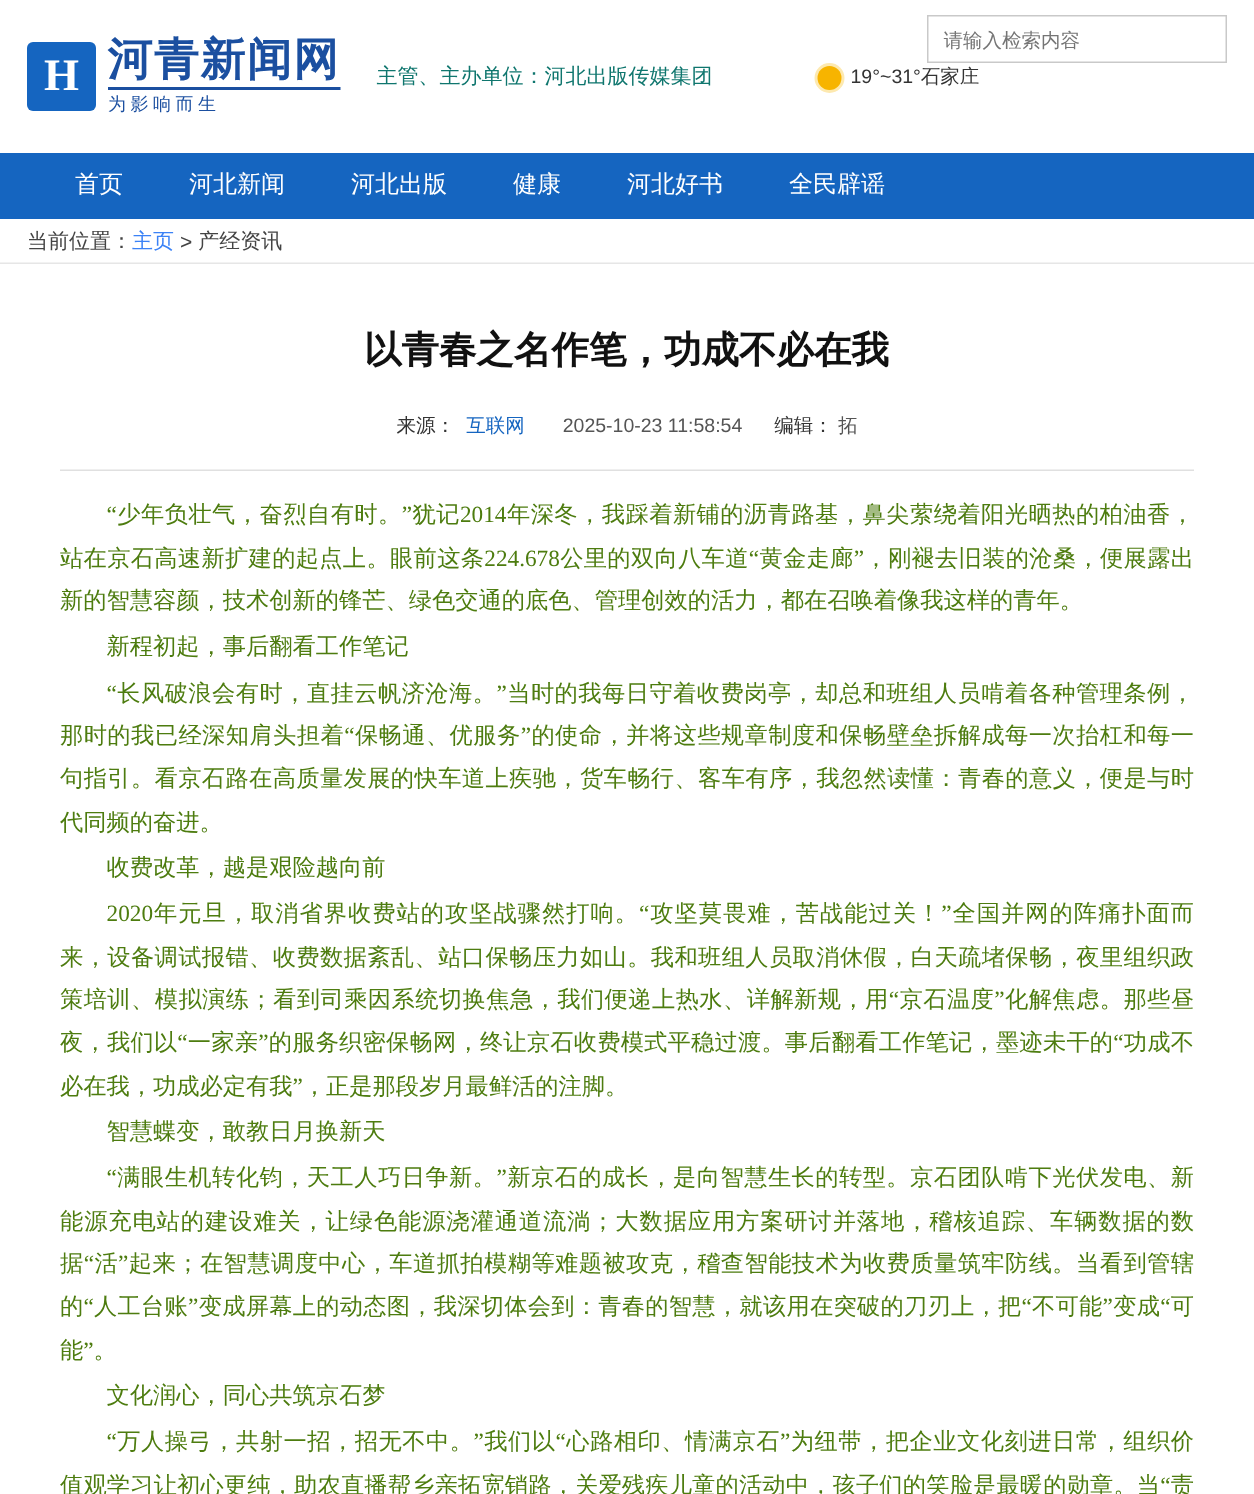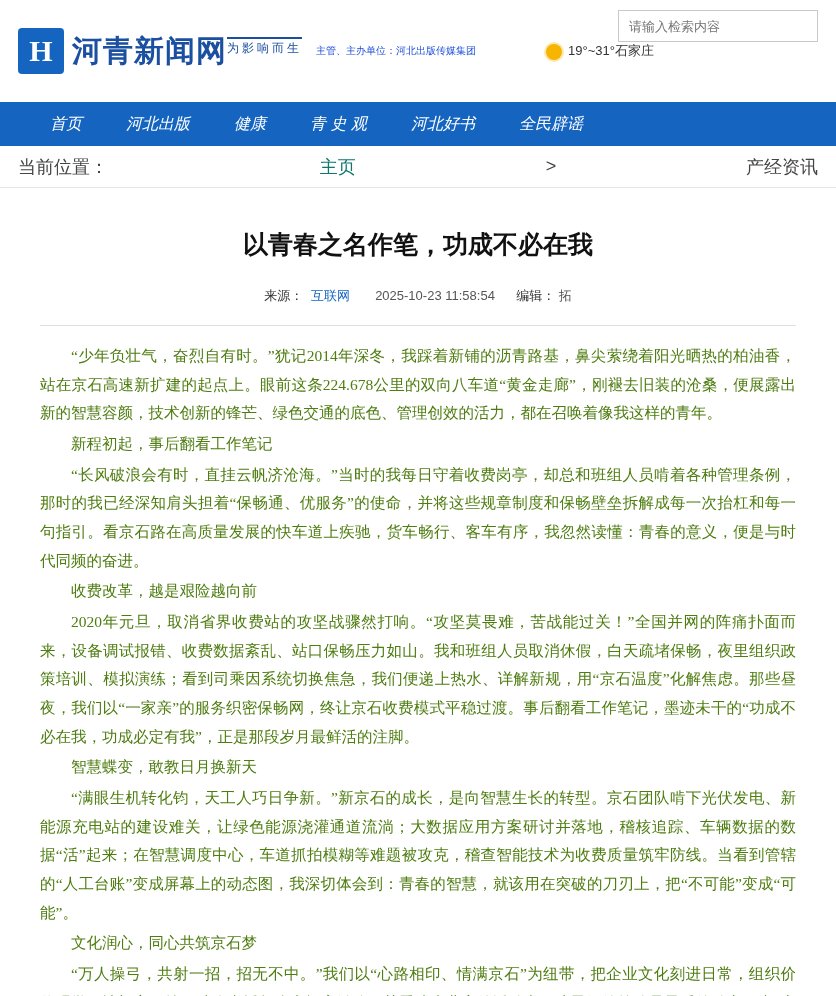--- a/index.html
+++ b/index.html
@@ -21,38 +21,38 @@
   }
   .logo-wrap { display: flex; align-items: center; gap: 8px; }
   .logo-mark {
     width: 46px; height: 46px;
     background: #1565c0;
     border-radius: 4px;
     display: flex; align-items: center; justify-content: center;
     color: #fff; font-size: 30px; font-weight: bold;
     font-family: "Liberation Serif", serif;
   }
-  .logo-text { display: flex; flex-direction: row; }
+  .logo-text { display: flex; flex-direction: column; }
   .logo-title {
     font-size: 30px; font-weight: bold; color: #1b4fa0;
     letter-spacing: 1px; line-height: 1.05;
     font-family: "Liberation Serif", serif;
   }
   .logo-rule {
     border-top: 2px solid #1b4fa0;
     margin-top: 2px;
     padding-top: 1px;
-    display: flex; justify-content: flex-end;
+    display: flex; justify-content: flex-start;
   }
   .logo-sub { font-size: 12px; color: #1b4fa0; letter-spacing: 3px; }
 
   .org-line {
-    margin-left: 14px;
-    font-size: 10px;
-    color: #1d4ed8;
+    margin-left: 24px;
+    font-size: 14px;
+    color: #0f766e;
   }
 
   .weather {
     margin-left: 70px;
     display: flex; align-items: flex-end; gap: 6px;
     font-size: 13px; color: #333;
   }
   .sun {
     width: 16px; height: 16px; border-radius: 50%;
     background: #f7b400;
@@ -75,42 +75,40 @@
   }
 
   
   .nav {
     background: #1565c0;
     height: 44px;
     display: flex;
     align-items: center;
     padding: 0 28px;
     overflow: hidden;
-    font-style: italic;
   }
   .nav-item {
     color: #fff;
     font-size: 16px;
     padding: 0 22px;
     white-space: nowrap;
     line-height: 44px;
     cursor: pointer;
   }
   .nav-item.hot { color: #ffe082; font-weight: bold; }
 
   
   .crumb {
-    height: 42px;
+    height: 30px;
     display: flex; align-items: center;
     padding: 0 18px;
-    font-size: 18px; color: #444;
+    font-size: 14px; color: #444;
     border-bottom: 1px solid #e6e6e6;
-    justify-content: space-between;
-  }
-  .crumb a { color: #0f766e; text-decoration: none; margin-left: 26px; }
+  }
+  .crumb a { color: #3b82f6; text-decoration: none; }
   .crumb .sep { margin: 0 4px; }
 
   
   .article {
     padding: 26px 40px 0 40px;
   }
   .title {
     text-align: center;
     font-size: 25px;
     font-weight: bold;
@@ -166,23 +164,23 @@
     <span>19°~31°石家庄</span>
   </div>
 
   <div class="search-box">
     <input placeholder="请输入检索内容" style="">
   </div>
 </div>
 
 <div class="nav">
   <div class="nav-item">首页</div>
+  <div class="nav-item">河北新闻</div>
   <div class="nav-item">河北出版</div>
   <div class="nav-item">健康</div>
-  <div class="nav-item">青 史 观</div>
   <div class="nav-item">河北好书</div>
   <div class="nav-item">全民辟谣</div>
 </div>
 
 <div class="crumb">
   <span>当前位置：</span>
   <a href="#">主页</a>
   <span class="sep">&gt;</span>
   <span>产经资讯</span>
 </div>

